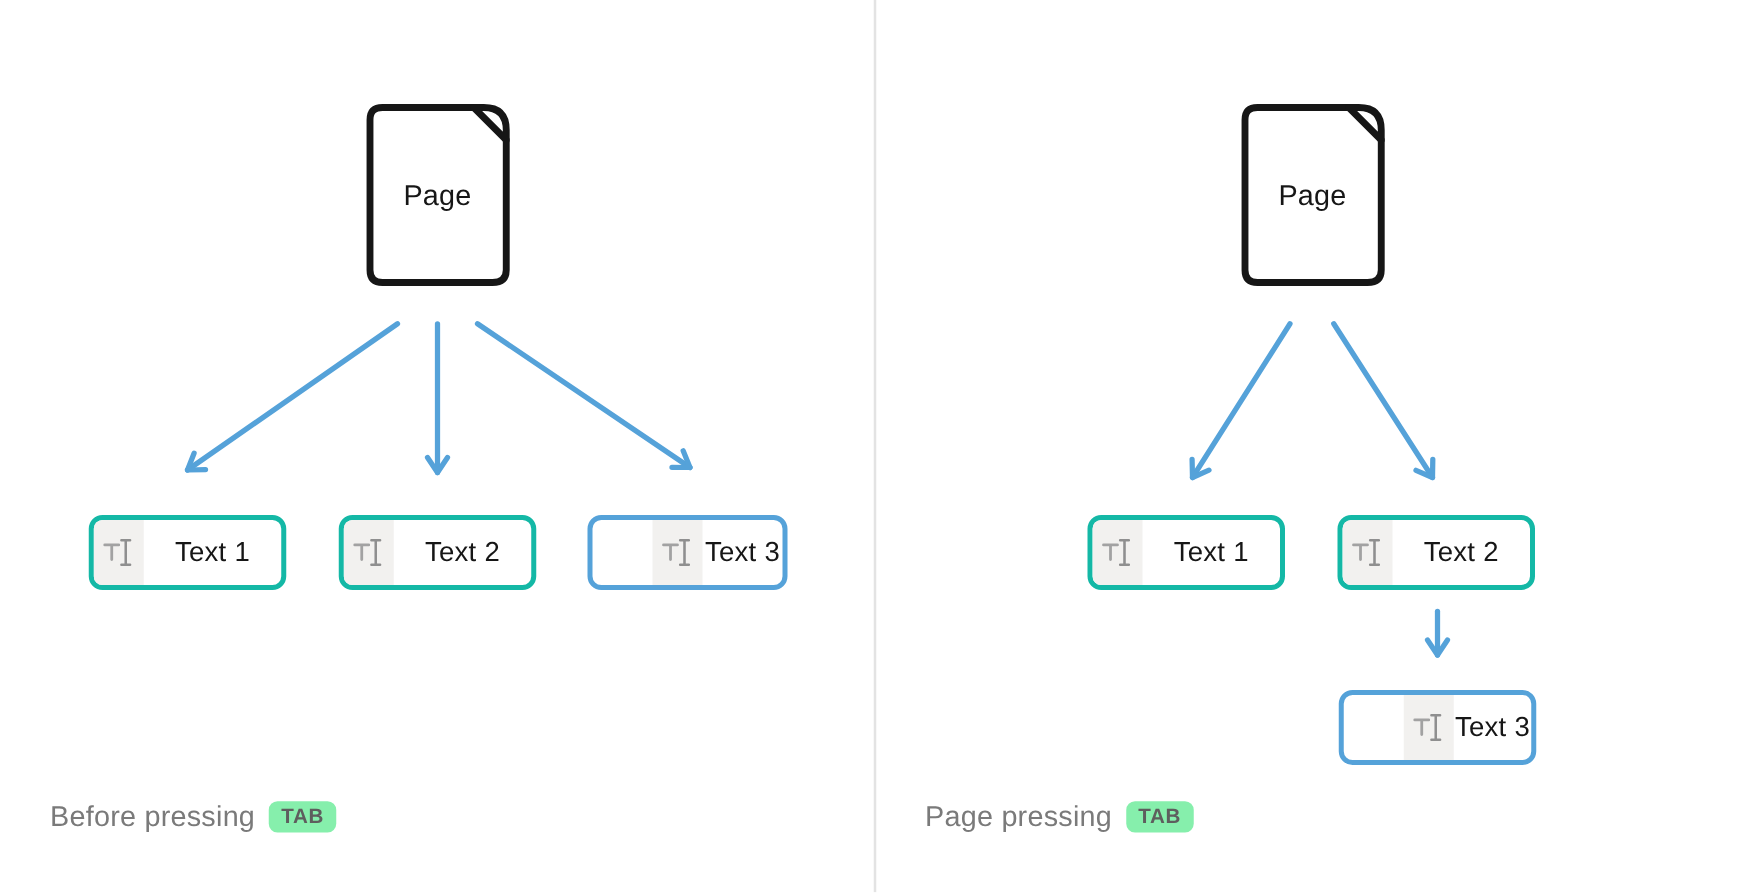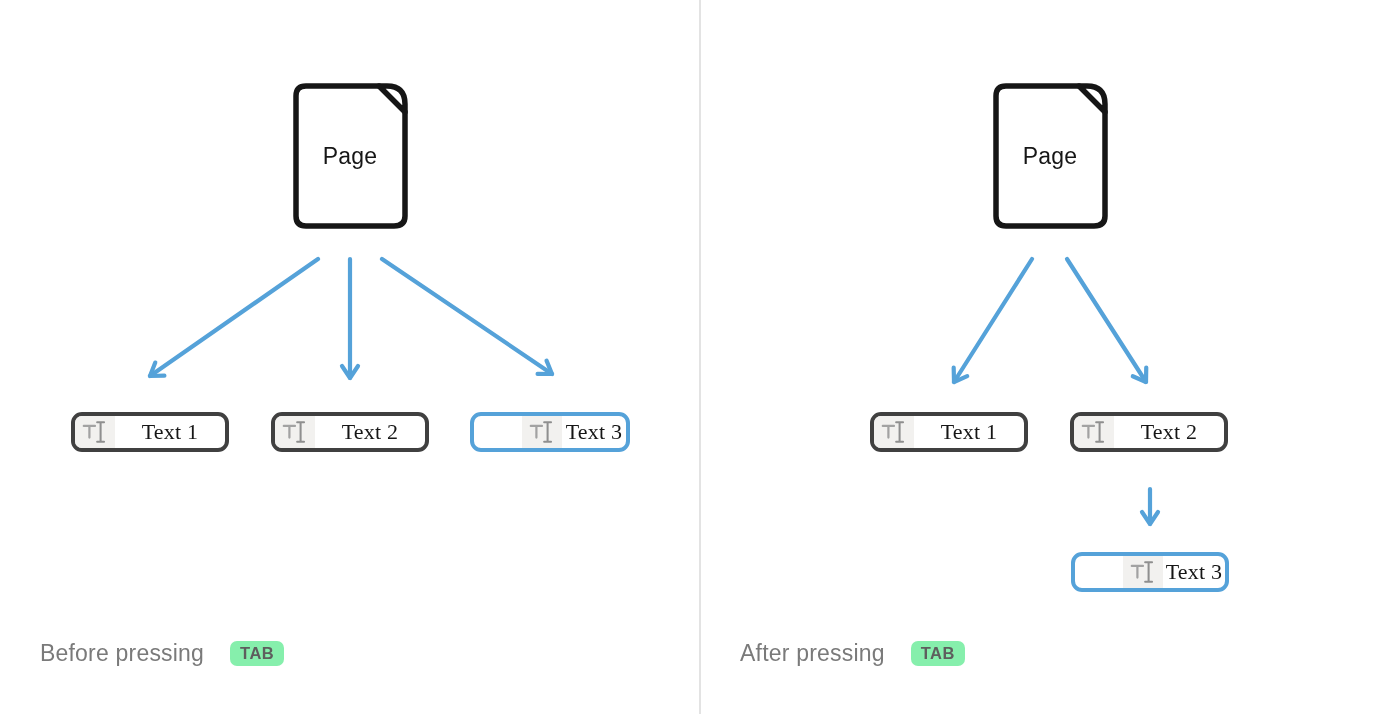--- a/index.html
+++ b/index.html
@@ -19,40 +19,40 @@
   .page svg{position:absolute;left:0;top:0;width:118px;height:148px;overflow:visible;}
   .page svg path{stroke:#161616;stroke-width:5.5;fill:none;stroke-linecap:round;stroke-linejoin:round;}
   .page-label{
     position:absolute;left:0;top:0;width:100%;height:100%;
     display:flex;align-items:center;justify-content:center;
     font-size:23px;font-weight:500;color:#161616;letter-spacing:0.2px;
   }
 
   
   .block{
-    position:absolute;width:158px;height:40px;box-sizing:border-box;
-    border:4px solid #404040;border-radius:11px;background:#ffffff;
-    display:flex;align-items:stretch;overflow:hidden;font-family:Liberation Serif, serif;
+    position:absolute;width:158px;height:60px;box-sizing:border-box;
+    border:4px solid #14b8a6;border-radius:11px;background:#ffffff;
+    display:flex;align-items:stretch;overflow:hidden;
   }
   .block.highlighted{border-color:#55A2D9;padding-left:48px;}
   .block-icon-cell{
     width:40px;flex:0 0 40px;background:#F2F1EF;
     display:flex;align-items:center;justify-content:center;
   }
   .ticon{width:28px;height:28px;}
   .ticon .tglyph{stroke:#A2A2A2;stroke-width:2.4;fill:none;stroke-linecap:round;}
   .ticon .ibeam{stroke:#8F8F8F;stroke-width:2.2;fill:none;stroke-linecap:round;}
   .block-label{
     flex:1;display:flex;align-items:center;justify-content:center;
     font-size:22px;font-weight:500;color:#161616;letter-spacing:0.2px;
   }
 
   
   .caption{
-    position:absolute;top:640px;display:flex;align-items:center;gap:26px;
+    position:absolute;top:640px;display:flex;align-items:center;gap:11px;
     font-size:23px;color:#7A7A7A;letter-spacing:0.2px;
   }
   .caption kbd{
     font-family:"Liberation Sans","DejaVu Sans",sans-serif;
     background:#86efac;color:#5E5E5E;font-size:16.5px;font-weight:700;
     letter-spacing:0.5px;border-radius:7px;padding:4px 10px 5px;line-height:1;
   }
 </style>
 </head>
 <body>
@@ -163,18 +163,18 @@
       <span class="block-icon-cell">
         <svg class="ticon" viewBox="0 0 30 30">
           <path class="tglyph" d="M3 8.5 H15 M9 8.5 V21"></path>
           <path class="ibeam" d="M21 4.5 V25.5 M17.3 4.5 H24.7 M17.3 25.5 H24.7"></path>
         </svg>
       </span>
       <span class="block-label">Text 3</span>
     </div>
 
     <div class="caption" style="left:40px;">
-      <span>After pressing</span>
+      <span>Page pressing</span>
       <kbd>TAB</kbd>
     </div>
   </section>
 
 </div>
 
 </body></html>

